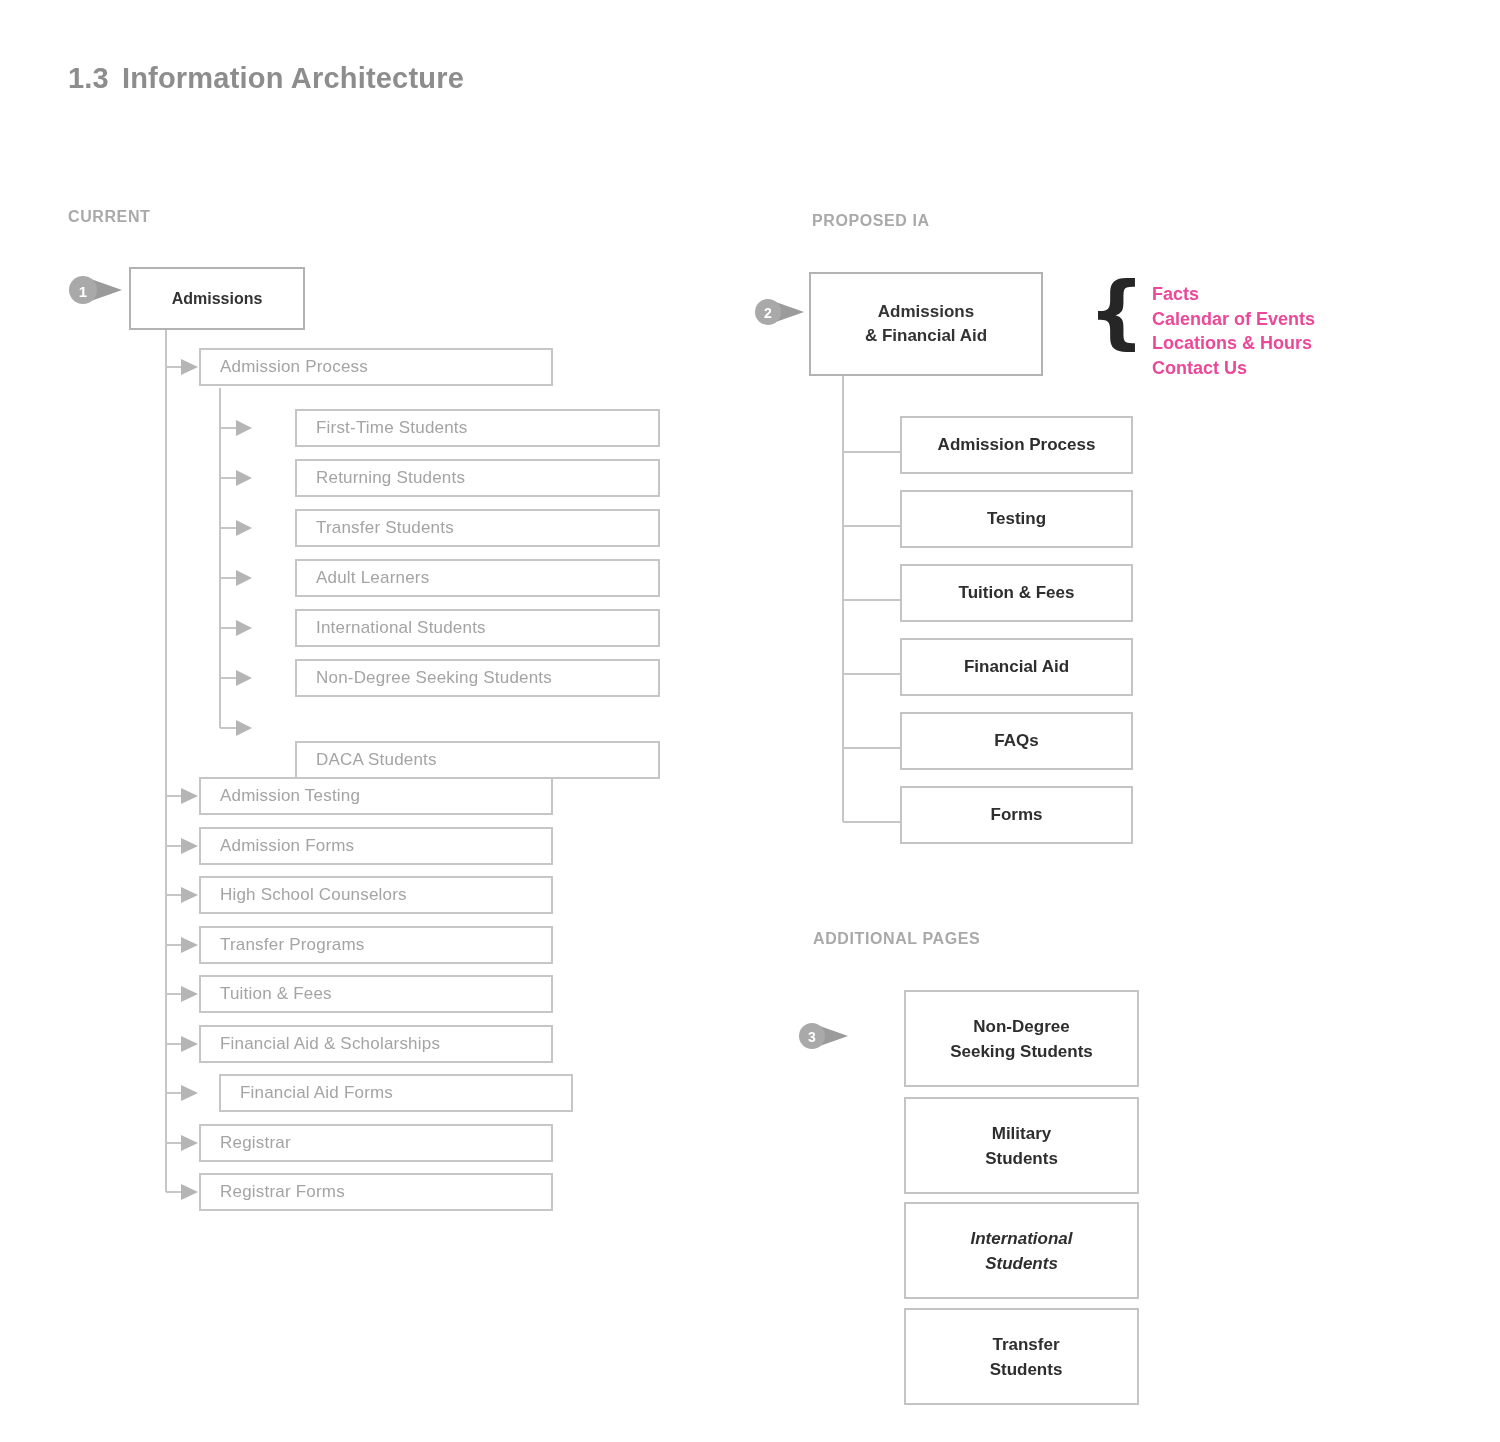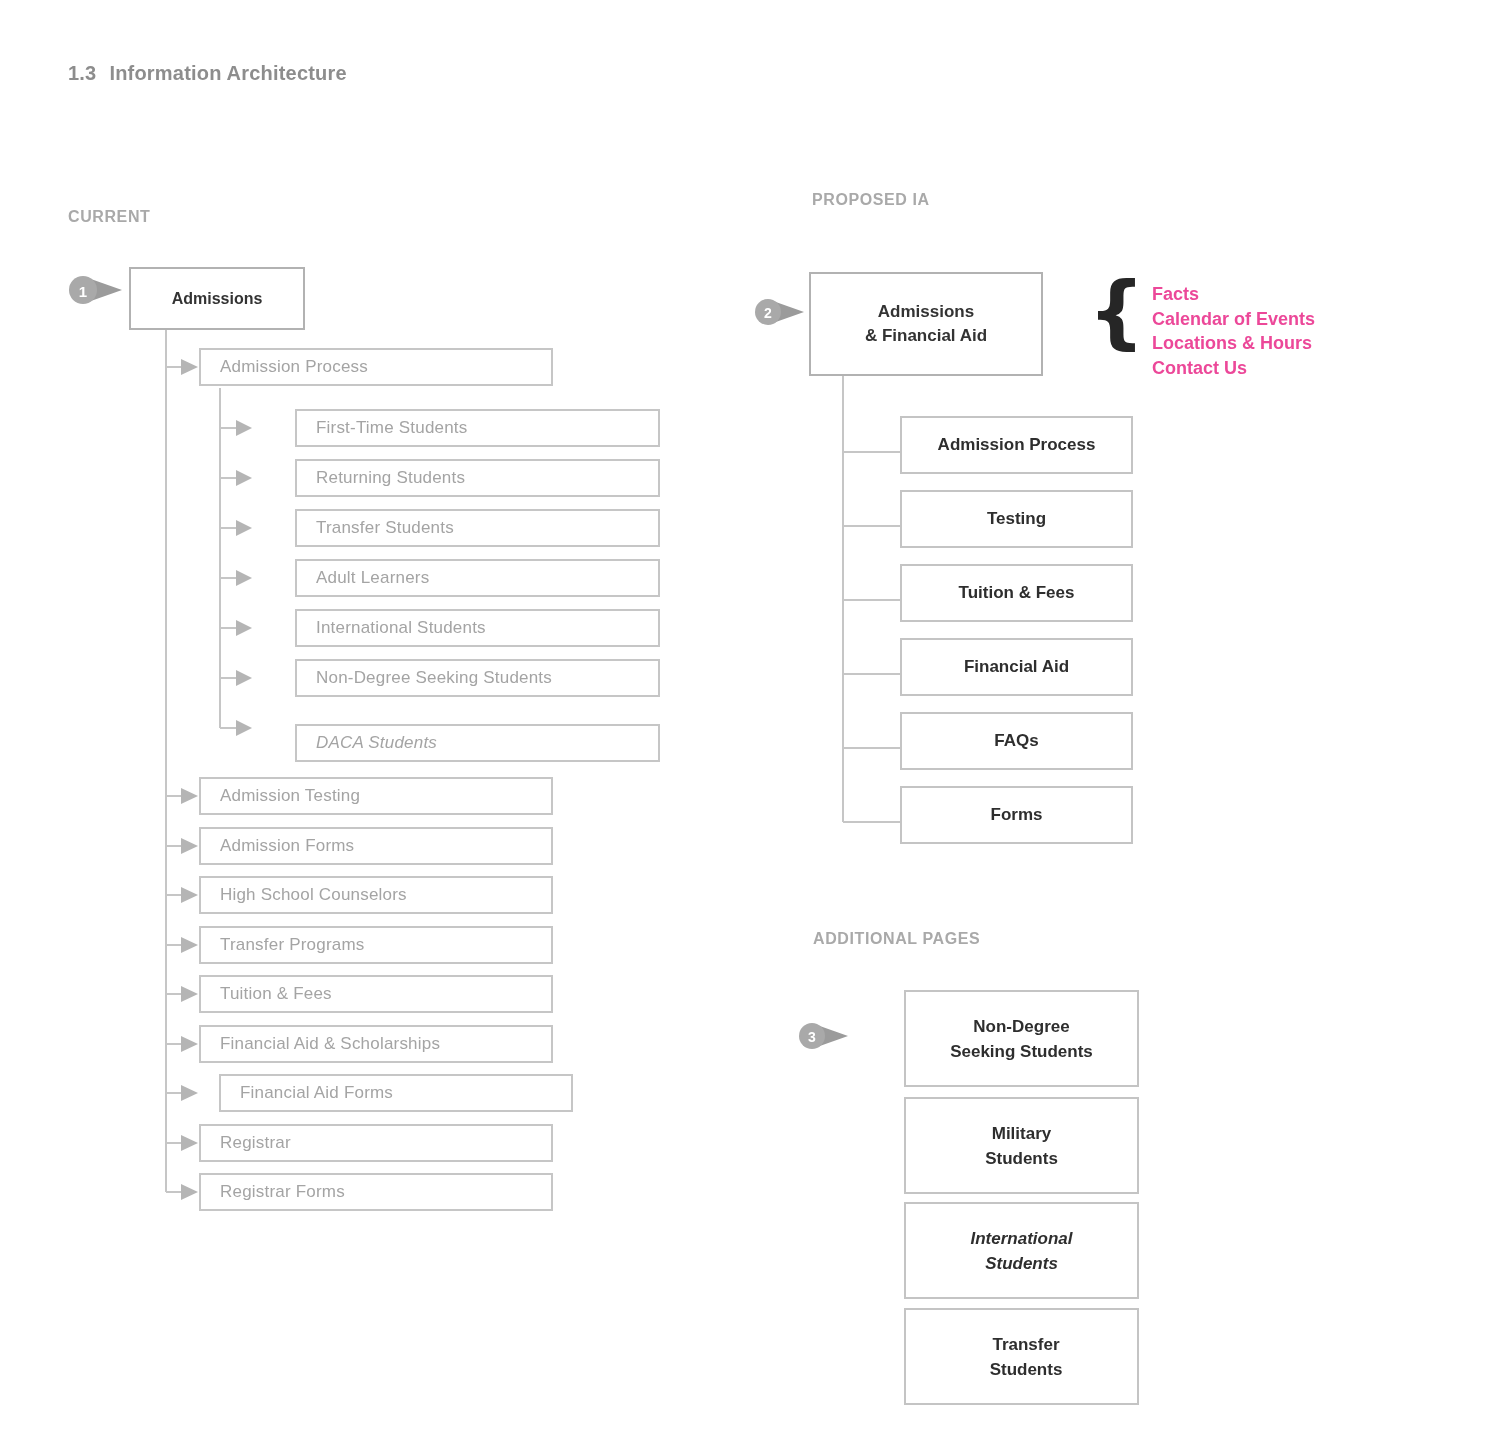--- a/index.html
+++ b/index.html
@@ -1,19 +1,19 @@
 <!DOCTYPE html>
 <html><head>
 <meta charset="utf-8">
 <style>
   html,body{margin:0;padding:0;background:#ffffff;}
   #page{position:relative;width:1500px;height:1442px;background:#ffffff;overflow:hidden;
         font-family:"Liberation Sans","DejaVu Sans",sans-serif;}
   .abs{position:absolute;}
-  #title{left:68px;top:62px;font-size:20px;font-weight:600;color:#8d8d8d;letter-spacing:.2px;}
+  #title{left:68px;top:62px;font-size:29px;font-weight:600;color:#8d8d8d;letter-spacing:.2px;}
   #title .num{margin-right:13px;}
   .section-label{font-size:16px;font-weight:700;color:#a9a9a9;letter-spacing:.6px;}
   .node{position:absolute;background:#ffffff;border:2px solid #c6c6c6;box-sizing:border-box;
         display:flex;align-items:center;}
   .node-light{color:#a4a4a4;font-size:17px;padding-left:19px;letter-spacing:.2px;}
   .node-root{border-color:#b2b2b2;justify-content:center;font-weight:700;color:#333333;}
   .node-bold{justify-content:center;font-weight:700;color:#2e2e2e;font-size:17px;
              border-color:#c4c4c4;text-align:center;flex-direction:column;}
   .node-bold span{display:block;line-height:24px;}
   #root-current{left:129px;top:267px;width:176px;height:63px;font-size:16px;}
@@ -33,21 +33,21 @@
 </head>
 <body>
 
 <div id="page">
 
   <div id="title" class="abs">
     <span class="num">1.3</span><span>Information Architecture</span>
   </div>
 
   <div class="abs section-label" style="left:68px;top:208px;">CURRENT</div>
-  <div class="abs section-label" style="left:812px;top:191px;">PROPOSED IA</div>
+  <div class="abs section-label" style="left:812px;top:212px;">PROPOSED IA</div>
   <div class="abs section-label" style="left:813px;top:930px;">ADDITIONAL PAGES</div>
 
   <svg class="abs" style="left:0;top:0;" width="1500" height="1442" viewBox="0 0 1500 1442">
     <g stroke="#c6c6c6" stroke-width="2" fill="none">
       <path d="M166 330 V1192"></path>
       <path d="M166 367 H181"></path>
         <path d="M166 796 H181"></path>
         <path d="M166 846 H181"></path>
       <path d="M166 895 H181"></path>
         <path d="M166 945 H181"></path>
@@ -113,21 +113,21 @@
   <div id="root-current" class="node node-root">Admissions</div>
 
   <div class="node node-light l2" style="top:348px;">Admission Process</div>
 
   <div class="node node-light l3" style="top:409px;">First-Time Students</div>
   <div class="node node-light l3" style="top:459px;">Returning Students</div>
   <div class="node node-light l3" style="top:509px;text-align:right;">Transfer Students</div>
   <div class="node node-light l3" style="top:559px;">Adult Learners</div>
   <div class="node node-light l3" style="top:609px;">International Students</div>
   <div class="node node-light l3" style="top:659px;">Non-Degree Seeking Students</div>
-  <div class="node node-light l3" style="top:724px;font-style:italic;">DACA Students</div>
+  <div class="node node-light l3" style="top:741px;">DACA Students</div>
 
   <div class="node node-light l2" style="top:777px;">Admission Testing</div>
   <div class="node node-light l2" style="top:827px;">Admission Forms</div>
   <div class="node node-light l2" style="top:876px;">High School Counselors</div>
   <div class="node node-light l2" style="top:926px;">Transfer Programs</div>
   <div class="node node-light l2" style="top:975px;">Tuition &amp; Fees</div>
   <div class="node node-light l2" style="top:1025px;">Financial Aid &amp; Scholarships</div>
   <div class="node node-light l2" style="top:1074px;margin-left:20px;">Financial Aid Forms</div>
   <div class="node node-light l2" style="top:1124px;">Registrar</div>
   <div class="node node-light l2" style="top:1173px;">Registrar Forms</div>

